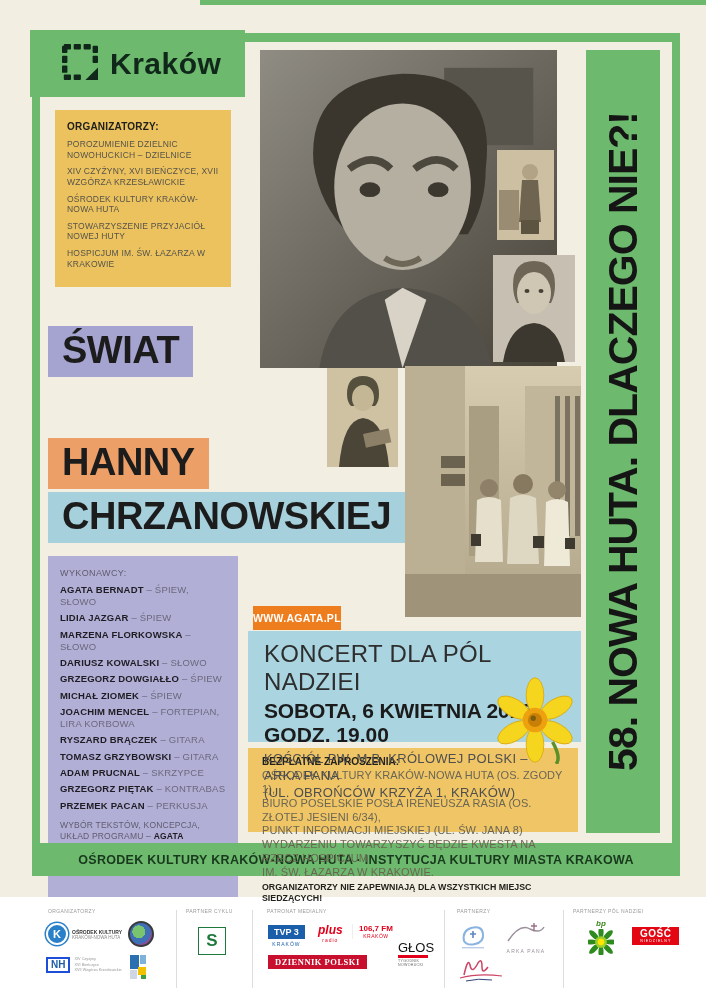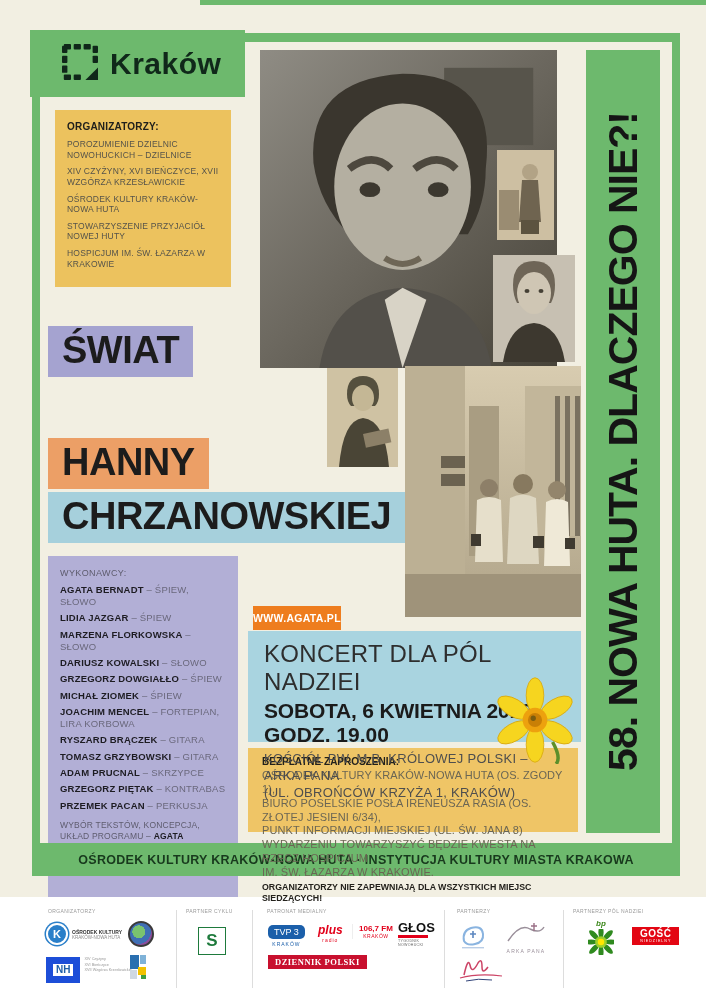--- a/index.html
+++ b/index.html
@@ -66,36 +66,36 @@
   
   .partners{left:0;top:897px;width:706px;height:103px;background:#fff;}
   .plabel{position:absolute;font-size:5px;color:#9a9a9a;letter-spacing:0.4px;}
   .pdiv{position:absolute;width:1px;background:#ddd;top:13px;height:78px;}
   .logo-ok{position:absolute;display:flex;align-items:center;gap:4px;}
   .ok-circle{width:22px;height:22px;border-radius:50%;background:#2a7fc9;color:#fff;font-weight:700;font-size:11px;display:flex;align-items:center;justify-content:center;box-shadow:inset 0 0 0 2px #fff,0 0 0 1.5px #2a7fc9;}
   .ok-l1{font-size:5px;font-weight:700;color:#333;}
   .ok-l2{font-size:4.5px;color:#888;}
   .globe{position:absolute;width:22px;height:22px;border-radius:50%;border:2px solid #3a3a3a;background:radial-gradient(circle at 40% 40%,#7ac36f 0 34%,#3f6fb5 35% 64%,#8a4d9e 65% 100%);}
   .nh-logo{position:absolute;display:flex;gap:4px;align-items:flex-start;}
-  .nh-mark{font-size:10px;font-weight:700;color:#1f5fa8;border:7px solid #1d4ed8;padding:1px 3px;line-height:1;}
+  .nh-mark{font-size:10px;font-weight:700;color:#1f5fa8;border:2px solid #1d4ed8;padding:1px 3px;line-height:1;}
   .nh-sub{font-size:3.8px;color:#999;line-height:1.5;}
   .mosaic{position:absolute;}
   .s-logo{position:absolute;width:26px;height:26px;border:1px solid #1e7a3c;display:flex;align-items:center;justify-content:center;font-weight:700;font-size:17px;color:#1e7a3c;background:#fff;}
   .tvp{position:absolute;text-align:center;}
-  .tvp-box{background:#1b5faa;color:#fff;font-weight:400;font-size:9px;padding:2px 6px;border-radius:5px;display:inline-block;}
+  .tvp-box{background:#1b5faa;color:#fff;font-weight:700;font-size:9px;padding:2px 6px;border-radius:0;display:inline-block;}
   .tvp-sub{font-size:5px;color:#1b5faa;letter-spacing:1px;margin-top:2px;}
   .plusr{position:absolute;text-align:center;color:#e2001a;}
   .plusr-main{font-size:12px;font-weight:700;font-style:italic;}
   .plusr-sub{font-size:5px;letter-spacing:1px;}
   .fm{position:absolute;text-align:center;color:#e2001a;border-left:1px solid #eee;padding-left:6px;}
   .fm-main{font-size:8px;font-weight:700;}
   .fm-sub{font-size:5px;letter-spacing:0.5px;}
   .dziennik{position:absolute;background:#c8102e;color:#fff;font-family:"Liberation Serif","DejaVu Serif",serif;font-size:8.5px;font-weight:700;padding:2px 7px;letter-spacing:0.5px;}
   .glos{position:absolute;text-align:left;}
-  .glos-main{font-size:13px;font-weight:700;color:#111;line-height:1;}
+  .glos-main{font-size:13px;font-weight:400;color:#111;line-height:1;margin-top:20px;}
   .glos-bar{width:30px;height:2.5px;background:#e2001a;margin:1px 0;}
   .glos-sub{font-size:3.6px;color:#666;letter-spacing:0.3px;line-height:1.3;}
   .hospic{position:absolute;}
   .arka{position:absolute;text-align:center;color:#9a8f9a;}
   .arka-name{font-size:5px;letter-spacing:1.2px;margin-top:1px;}
   .sig{position:absolute;}
   .bp{position:absolute;text-align:center;}
   .bp-text{font-size:8px;font-weight:700;font-style:italic;color:#3f8a1f;margin-bottom:1px;}
   .gosc{position:absolute;background:#e30613;color:#fff;text-align:center;padding:2px 8px;}
   .gosc-main{font-size:10px;font-weight:700;letter-spacing:0.5px;line-height:1;}

